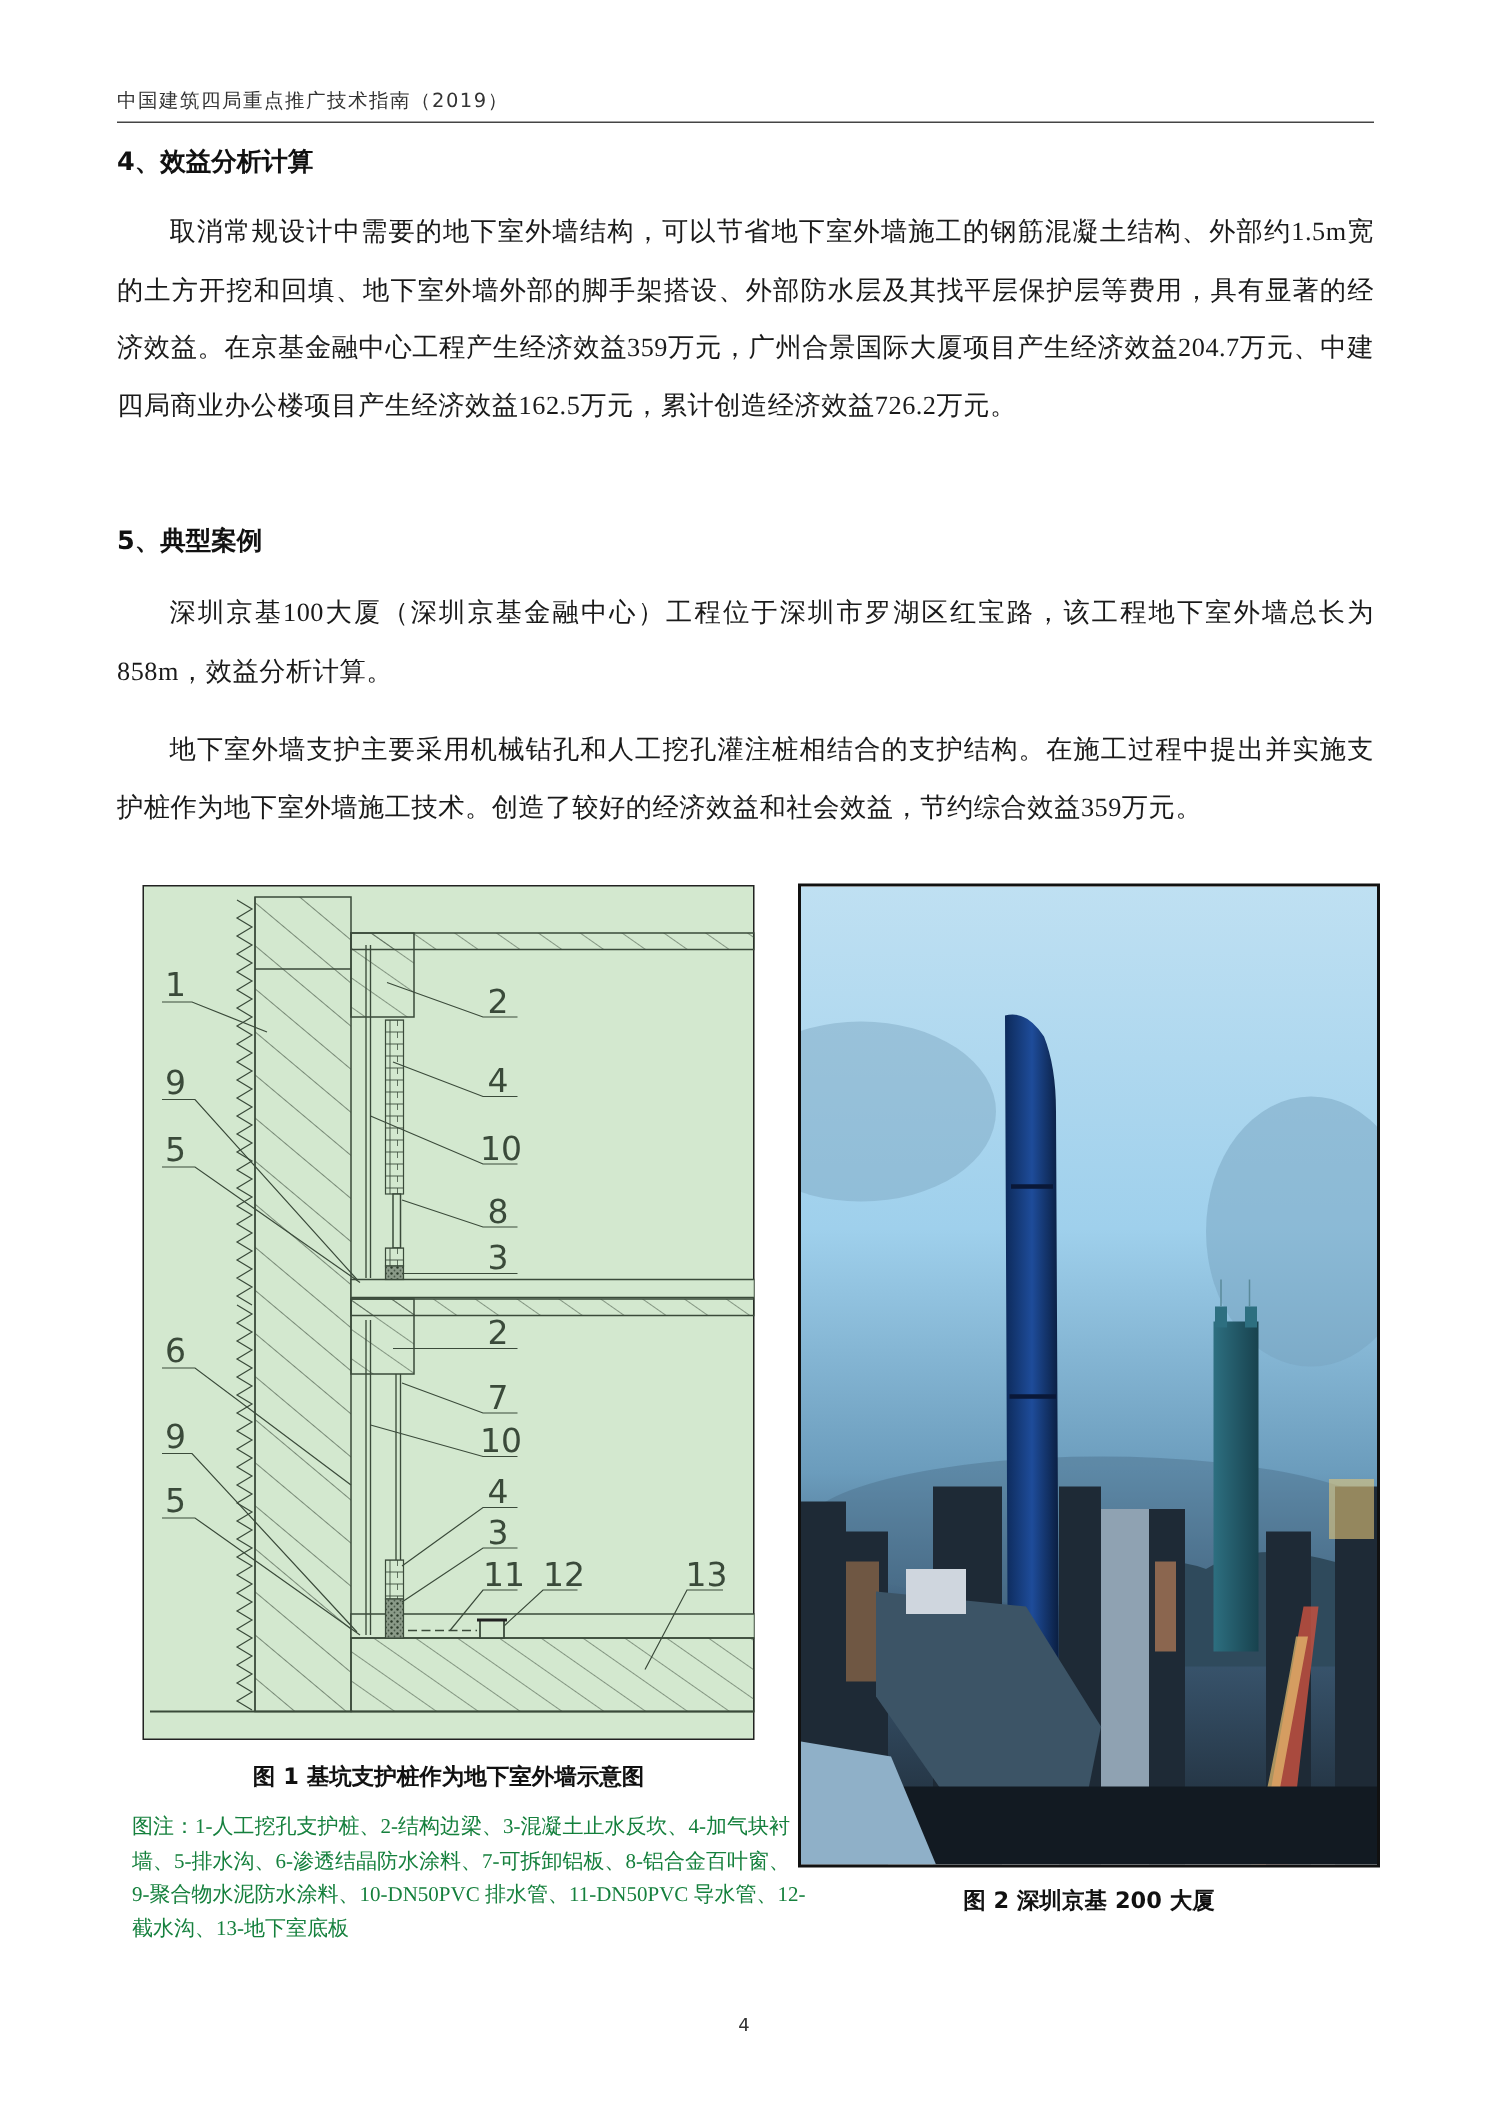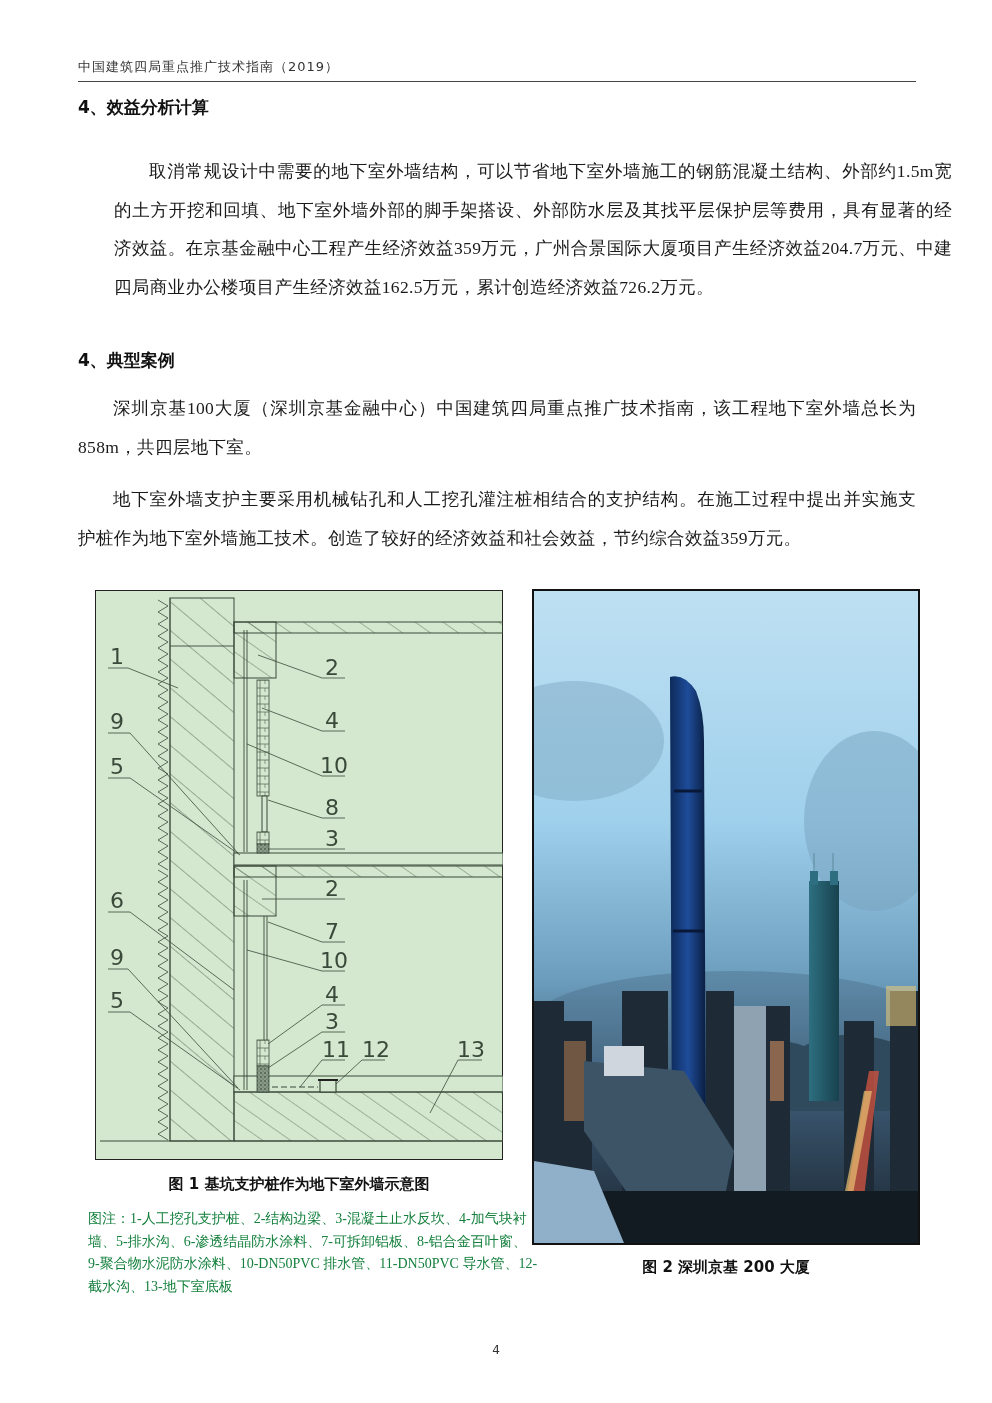--- a/index.html
+++ b/index.html
@@ -18,24 +18,24 @@
   .note { left: 76px; top: 1208px; width: 450px; font-size: 14px; line-height: 22.5px; text-align: left; color: #15803d; margin-left: 12px; }
   .pagenum { left: 480px; top: 1343px; width: 32px; text-align: center; font-family: "DejaVu Sans", sans-serif; font-size: 12px; color: #333; }
 </style>
 </head>
 <body>
 
 <div class="abs header">中国建筑四局重点推广技术指南（2019）</div>
 <div class="abs header-rule"></div>
 
 <div class="abs h2" style="left:78px; top:96px;">4、效益分析计算</div>
-<div class="abs para" style="top:152px;margin-left:36px;">取消常规设计中需要的地下室外墙结构，可以节省地下室外墙施工的钢筋混凝土结构、外部约1.5m宽的土方开挖和回填、地下室外墙外部的脚手架搭设、外部防水层及其找平层保护层等费用，具有显著的经济效益。在京基金融中心工程产生经济效益359万元，广州合景国际大厦项目产生经济效益204.7万元、中建四局商业办公楼项目产生经济效益162.5万元，累计创造经济效益726.2万元。</div>
-
-<div class="abs h2" style="left:78px; top:349px;">4、典型案例</div>
-<div class="abs para" style="top:389px;">深圳京基100大厦（深圳京基金融中心）中国建筑四局重点推广技术指南，该工程地下室外墙总长为858m，共四层地下室。</div>
+<div class="abs para" style="top:135px;">取消常规设计中需要的地下室外墙结构，可以节省地下室外墙施工的钢筋混凝土结构、外部约1.5m宽的土方开挖和回填、地下室外墙外部的脚手架搭设、外部防水层及其找平层保护层等费用，具有显著的经济效益。在京基金融中心工程产生经济效益359万元，广州合景国际大厦项目产生经济效益204.7万元、中建四局商业办公楼项目产生经济效益162.5万元，累计创造经济效益726.2万元。</div>
+
+<div class="abs h2" style="left:78px; top:349px;">5、典型案例</div>
+<div class="abs para" style="top:389px;">深圳京基100大厦（深圳京基金融中心）工程位于深圳市罗湖区红宝路，该工程地下室外墙总长为858m，效益分析计算。</div>
 <div class="abs para" style="top:480px;">地下室外墙支护主要采用机械钻孔和人工挖孔灌注桩相结合的支护结构。在施工过程中提出并实施支护桩作为地下室外墙施工技术。创造了较好的经济效益和社会效益，节约综合效益359万元。</div>
 
 <div class="abs fig1">
   <svg width="408" height="570" viewBox="95 590 408 570" xmlns="http://www.w3.org/2000/svg" font-family="DejaVu Sans, sans-serif">
     <defs>
       <pattern id="hatch" patternUnits="userSpaceOnUse" width="22" height="22" patternTransform="rotate(-50)">
         <line x1="0" y1="0" x2="0" y2="22" stroke="#3a4a3a" stroke-width="0.8"></line>
       </pattern>
       <pattern id="hatch2" patternUnits="userSpaceOnUse" width="16" height="16" patternTransform="rotate(-55)">
         <line x1="0" y1="0" x2="0" y2="16" stroke="#3a4a3a" stroke-width="0.7"></line>

